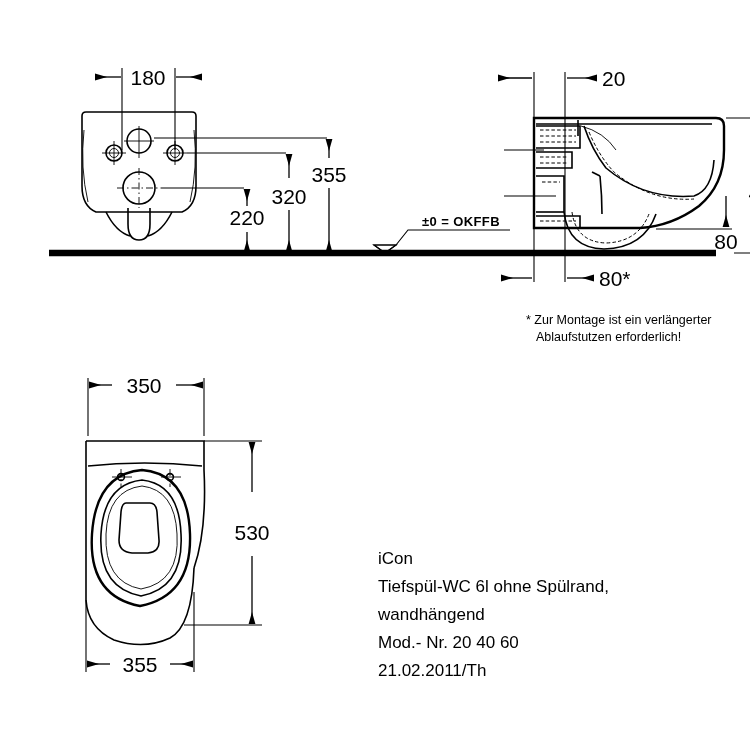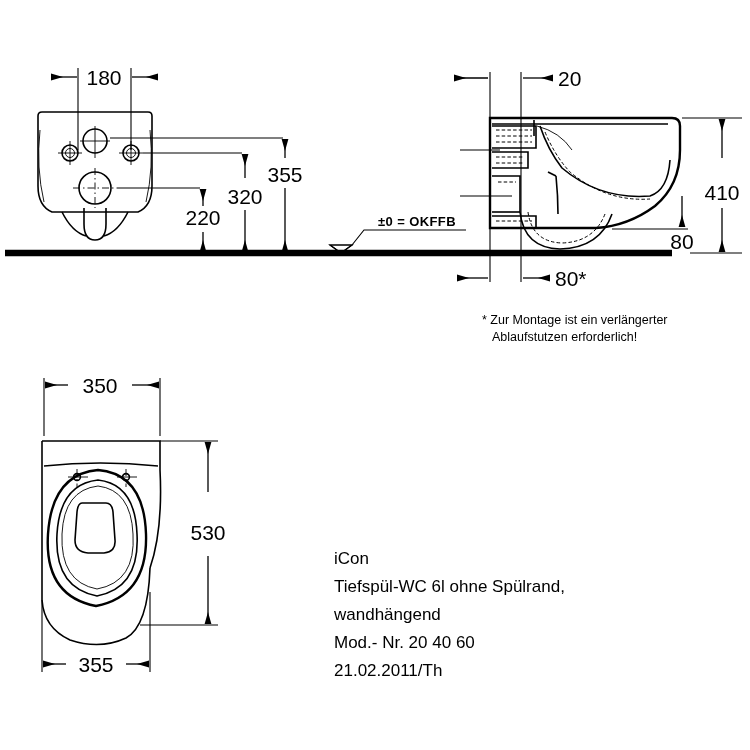--- a/index.html
+++ b/index.html
@@ -13,20 +13,21 @@
     font-family: "Liberation Sans", sans-serif;
     position: relative;
     overflow: hidden;
   }
   #drawing-root {
     position: absolute;
     left: 0;
     top: 0;
     width: 650px;
     height: 750px;
+    padding-left: 44px;
   }
   svg.sheet {
     display: block;
     width: 750px;
     height: 750px;
   }
   .ln {
     stroke: #000000;
     fill: none;
     stroke-width: 1.6;

